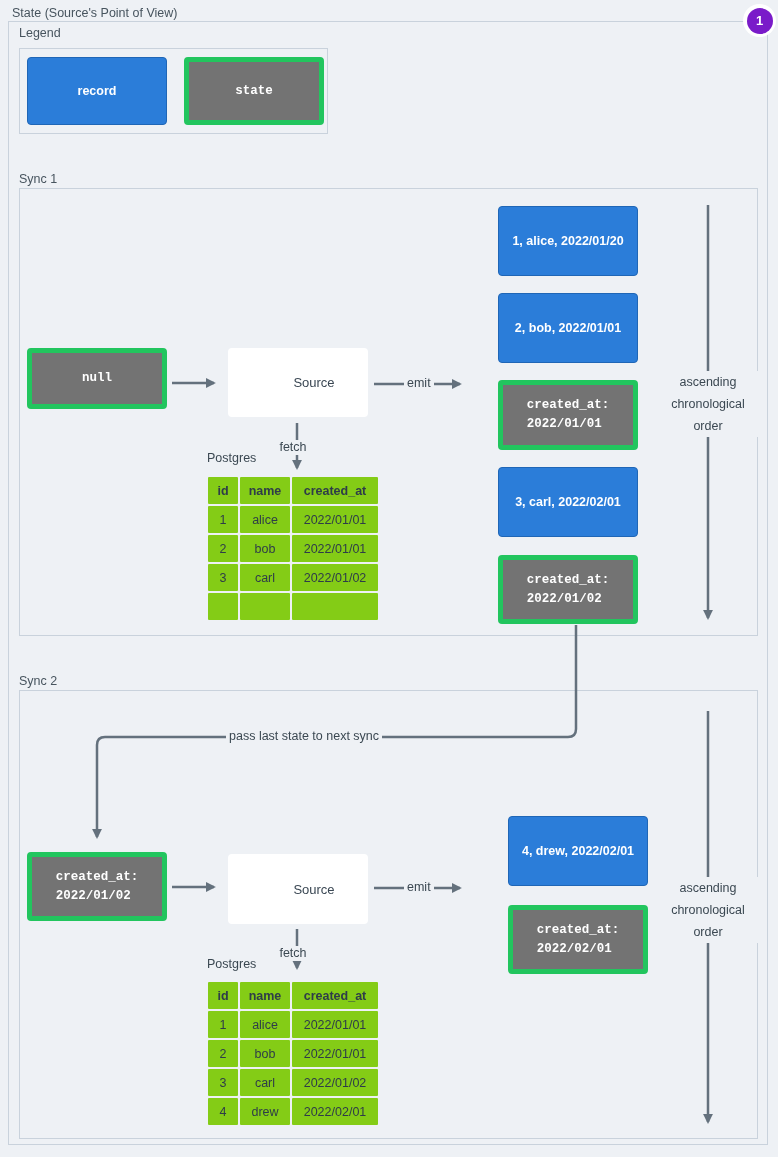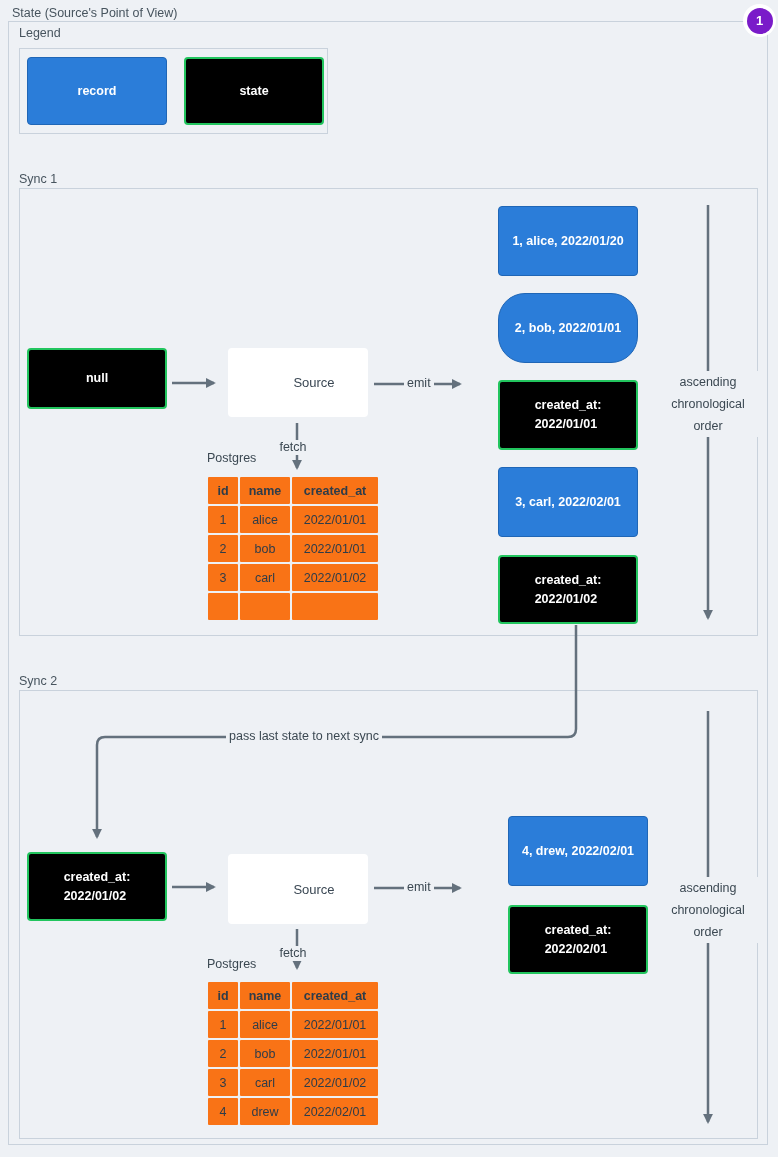--- a/index.html
+++ b/index.html
@@ -13,36 +13,36 @@
   .frame { position:absolute; border:1px solid #c9d2dc; background:transparent; }
   .frame-label { position:absolute; font-size:12.5px; color:#47545e; white-space:nowrap; }
   svg.wires { position:absolute; left:0; top:0; z-index:2; }
   .block {
     position:absolute; width:140px; border-radius:4px; z-index:3;
     display:flex; align-items:center; justify-content:center; text-align:left;
     color:#ffffff; font-weight:700; font-size:12.5px; line-height:19px;
     white-space:pre-line;
   }
   .record { background:#2b7dd9; border:1px solid #1f66b6; }
-  .state  { background:#000000; border:2px solid #22c55e; }
+  .state  { background:#737373; border:5px solid #22c55e;font-family:Liberation Mono, monospace; }
   .source {
     position:absolute; width:140px; border-radius:4px; z-index:3;
     display:flex; align-items:center; justify-content:center;
     background:#ffffff; color:#3a4753; font-size:13px; font-weight:400;padding-left:32px;
   }
   .line-label {
     position:absolute; z-index:4; background:#eef1f5; color:#3b4852;
     font-size:12.5px; line-height:15px; text-align:center; padding:0 3px;
     white-space:nowrap;
   }
   .multi { white-space:pre-line; line-height:22px; }
   .plain-label { position:absolute; z-index:4; color:#3b4852; font-size:12.5px; white-space:nowrap; }
   .pgtable { position:absolute; z-index:3; border-collapse:separate; border-spacing:2px; }
   .pgtable th, .pgtable td {
-    background:#f97316; height:27px; text-align:center; padding:0 5px;
+    background:#84cc16; height:27px; text-align:center; padding:0 5px;
     font-size:12.5px; color:#2e3c49; font-weight:400; border-radius:1px;
   }
   .pgtable th { font-weight:700; }
   .pgtable .c-id { width:30px; }
   .pgtable .c-name { width:50px; }
   .pgtable .c-created { width:86px; }
   #badge-ring {
     position:absolute; left:743px; top:4px; width:33px; height:33px; z-index:5;
     background:#ffffff; border-radius:50%;
     display:flex; align-items:center; justify-content:center;
@@ -62,21 +62,21 @@
   #l-legend{ left:19px; top:26px; }
   #l-sync1 { left:19px; top:172px; }
   #l-sync2 { left:19px; top:674px; }
   
   #b-legend-record { left:27px;  top:57px; height:68px; }
   #b-legend-state  { left:184px; top:57px; height:68px; }
   
   #b-null    { left:27px;  top:348px; height:61px; }
   #b-source1 { left:228px; top:348px; height:69px; }
   #b-r1a { left:498px; top:206px; height:70px; }
-  #b-r1b { left:498px; top:293px; height:70px;border-radius:27px; }
+  #b-r1b { left:498px; top:293px; height:70px; }
   #b-s1a { left:498px; top:380px; height:70px; }
   #b-r1c { left:498px; top:467px; height:70px; }
   #b-s1b { left:498px; top:555px; height:69px; }
   #t1 { left:206px; top:475px; }
   #ll-emit1  { left:404px; top:376px; }
   #ll-fetch1 { left:274px; top:440px; width:38px; }
   #l-postgres1 { left:207px; top:451px; }
   #ll-asc1 { left:657px; top:371px; width:102px; }
   
   #b-s2in    { left:27px;  top:852px; height:69px; }

